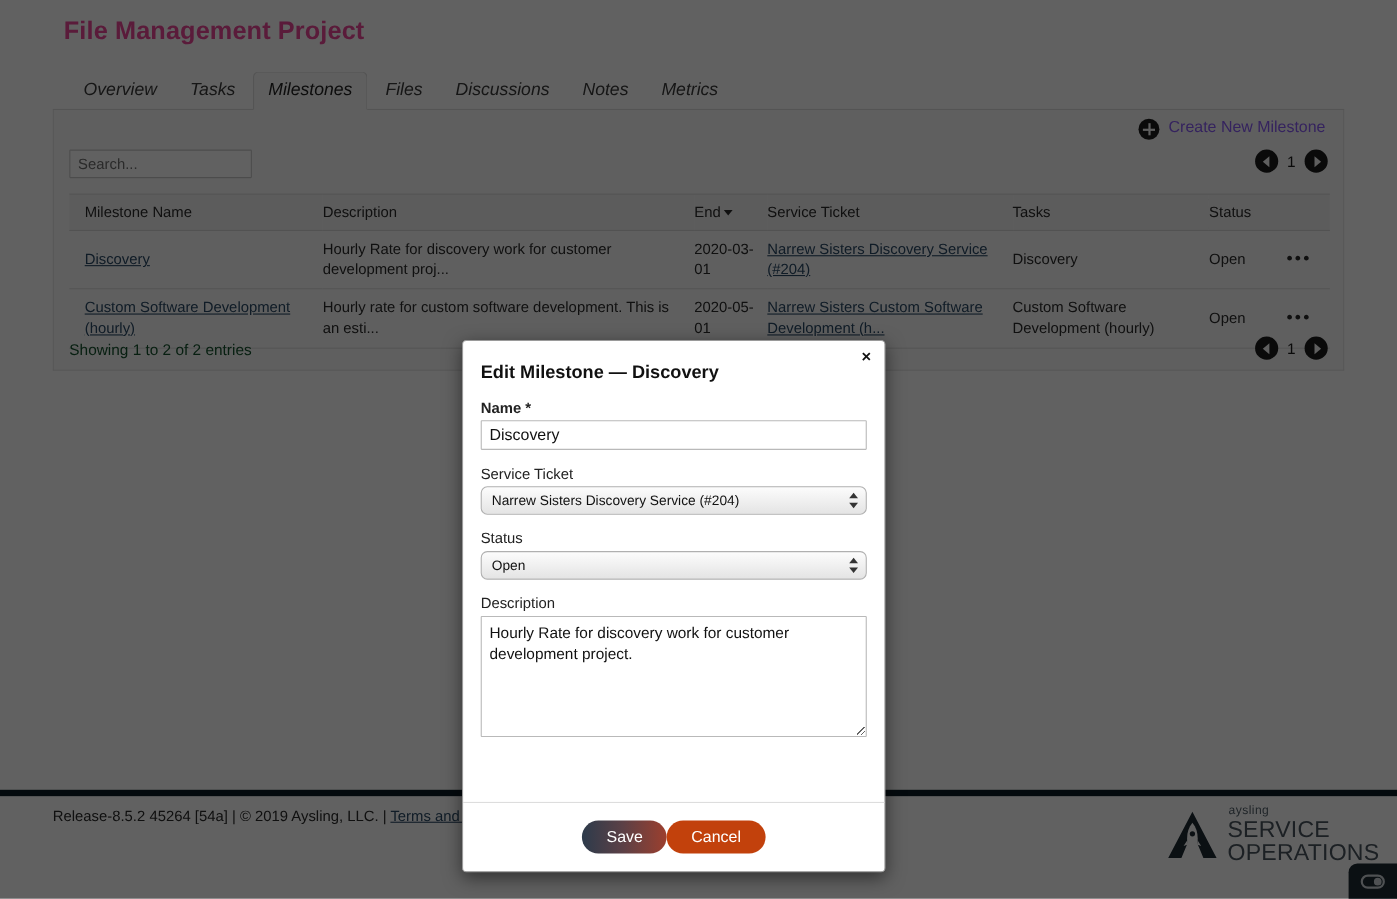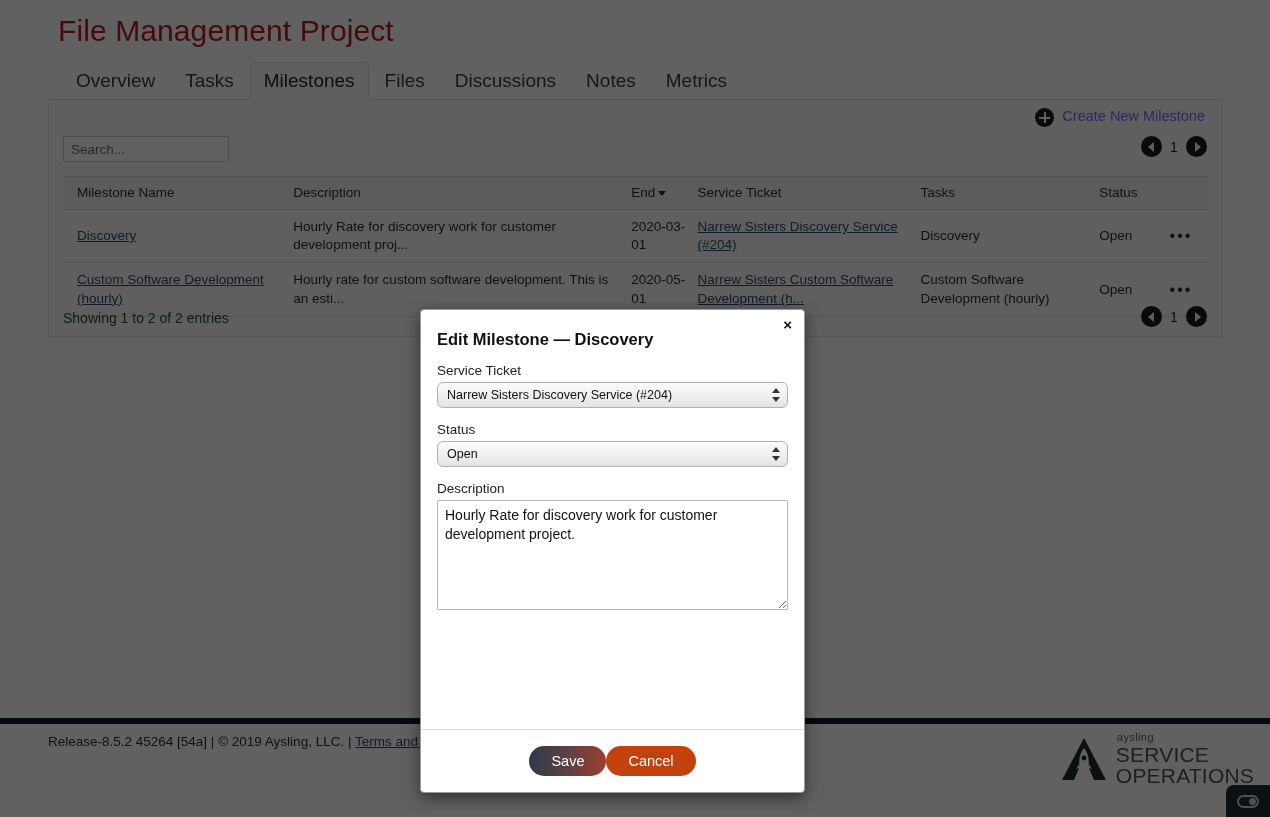--- a/index.html
+++ b/index.html
@@ -14,46 +14,47 @@
   
   #page-root {
     position: absolute; inset: 0;
     background: #ffffff;
   }
   .page-inner { position: absolute; inset: 0; }
 
   .project-title {
     position: absolute;
     left: 58px; top: 14px;
-    font-size: 30px;
-    color: #b91c1c;
-    font-weight: 400;
+    font-size: 23px;
+    color: #ec4899;
+    font-weight: 700;
     letter-spacing: .1px;
   }
 
   
   .tabs {
     position: absolute;
     left: 48px; top: 64px;
     width: 1174px; height: 36px;
     border-bottom: 1px solid #dddddd;
     display: flex; align-items: flex-end;
     padding-left: 14px;
   }
   .tab {
-    font-size: 19px;
+    font-size: 16px;
     color: #3a3a3a;
     padding: 8px 13px 9px 13px;
     margin-right: 2px;
     line-height: 1;
     border: 1px solid transparent;
     border-radius: 5px 5px 0 0;
     position: relative; bottom: -1px;
     cursor: pointer;
     white-space: nowrap;
+    font-style: italic;
   }
   .tab.active {
     background: #fafafa;
     border-color: #dddddd;
     border-bottom-color: #fafafa;
     color: #222;
   }
 
   
   .panel {
@@ -401,20 +402,24 @@
   </div>
 </div>
 
 <div id="overlay"></div>
 
 <div class="modal">
   <div class="modal-close">×</div>
   <div class="modal-body">
     <div class="modal-title">Edit Milestone — Discovery</div>
 
+    <div class="field">
+      <label class="field-label bold">Name *</label>
+      <input class="text-input" value="Discovery" style="">
+    </div>
 
 
     <div class="field">
       <label class="field-label">Service Ticket</label>
       <div class="sel-wrap">
         <select class="native-select">
           <option>Narrew Sisters Discovery Service (#204)</option>
         </select>
         <span class="spinner-arrows">
             <i></i>

